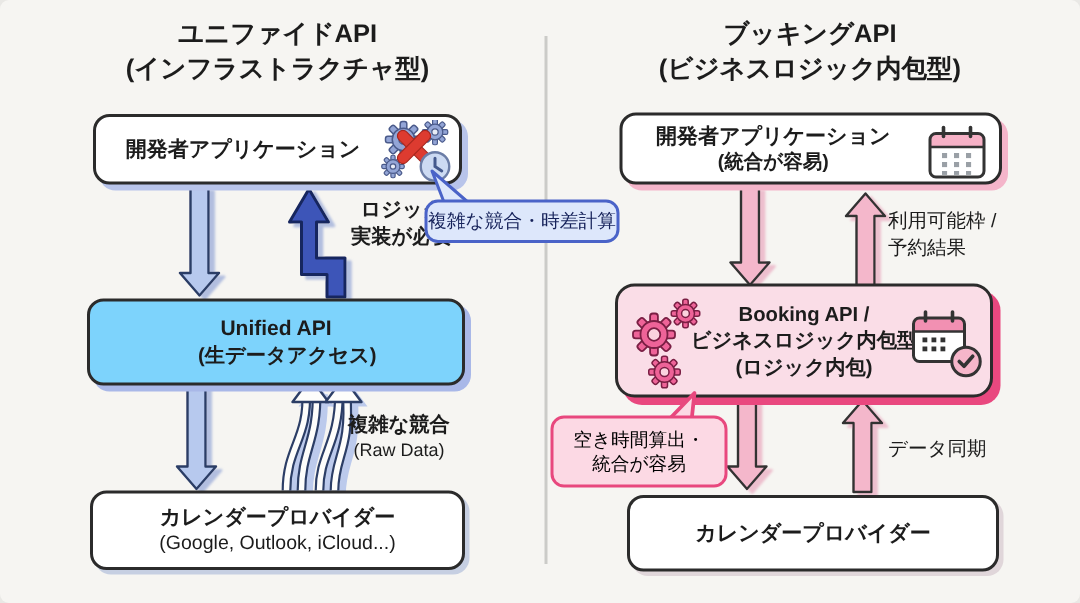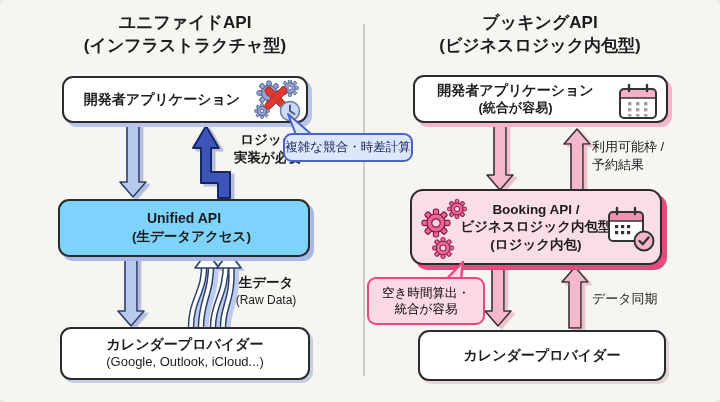--- a/index.html
+++ b/index.html
@@ -152,21 +152,21 @@
   <div class="callout callout-blue">
     <div>複雑な競合・時差計算</div>
   </div>
 
   <div class="box box-unified">
     <div class="l1">Unified API</div>
     <div class="l2">(生データアクセス)</div>
   </div>
 
   <div class="lbl lbl-raw">
-    <div class="b">生データ</div>
+    <div class="b">複雑な競合</div>
     <div class="s">(Raw Data)</div>
   </div>
 
   <div class="box box-provider-left">
     <div class="l1">カレンダープロバイダー</div>
     <div class="l2">(Google, Outlook, iCloud...)</div>
   </div>
 
   <div class="title" style="left:395px;top:12px;width:290px;text-align:center;">
     <div>ブッキングAPI</div>

